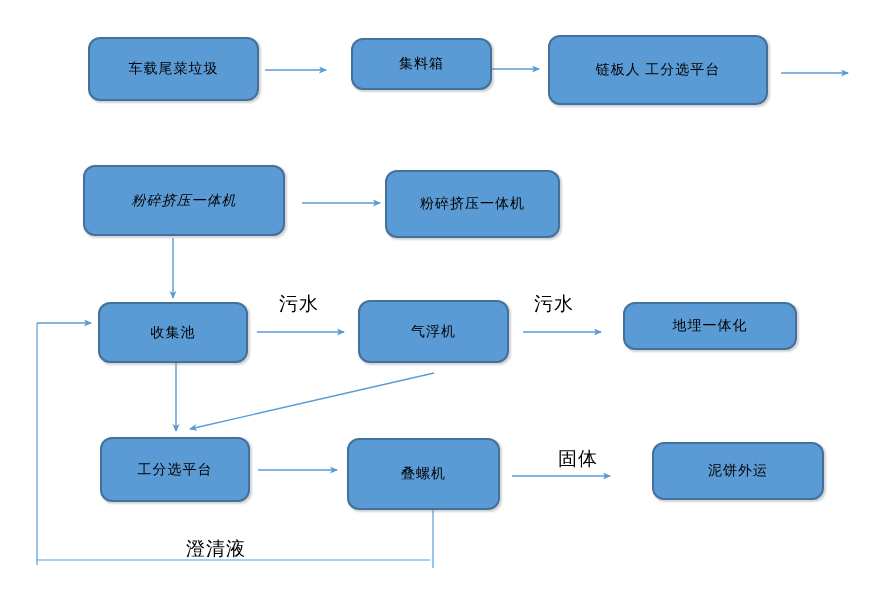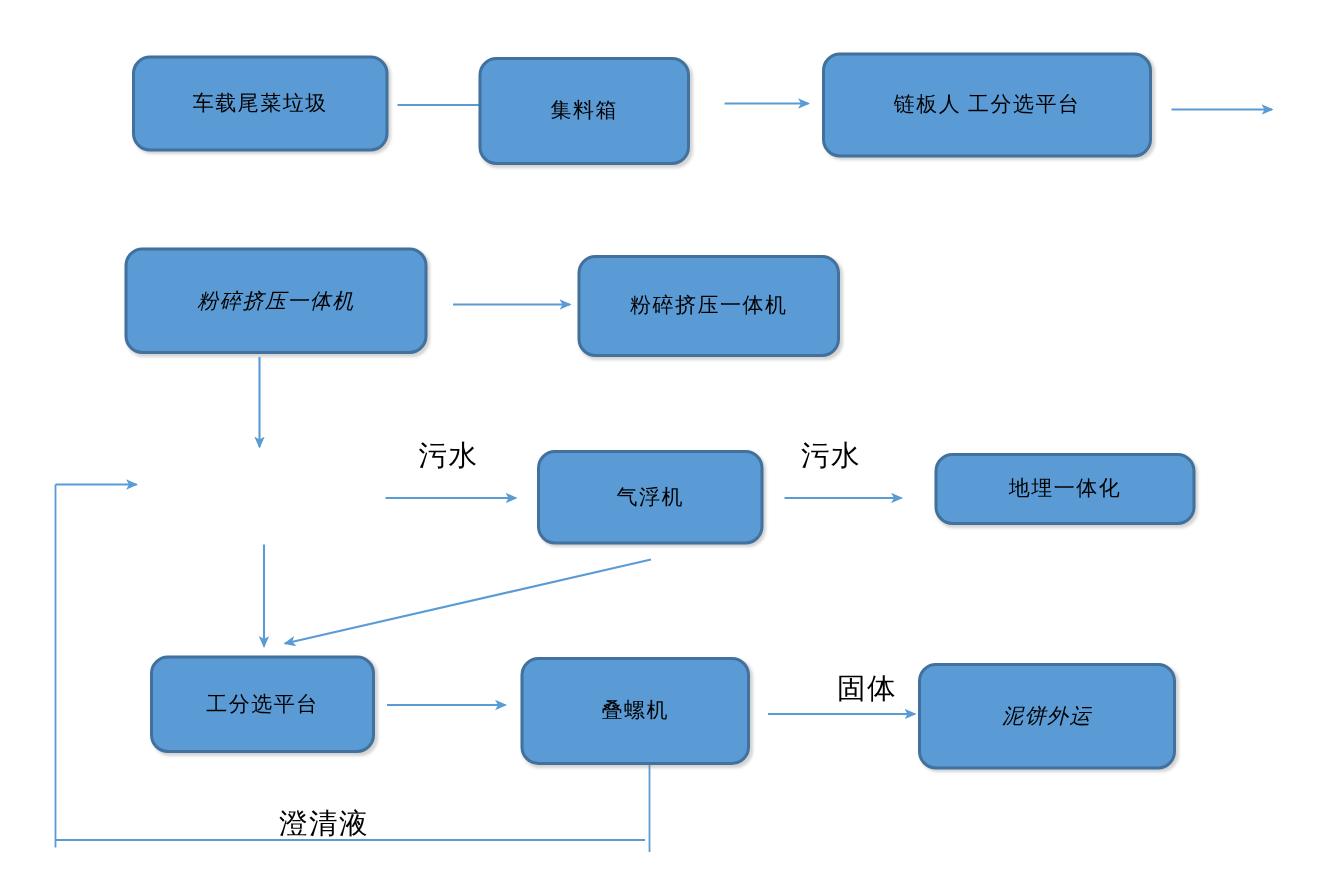--- a/index.html
+++ b/index.html
@@ -69,28 +69,29 @@
     <path d="M434,373 L190,429" marker-end="url(#ah)"></path>
     <path d="M258,470 L337,470" marker-end="url(#ah)"></path>
     <path d="M512,476 L610,476" marker-end="url(#ah)"></path>
     <path class="thin" d="M433,510 L433,568"></path>
     <path class="thin" d="M430,560 L37,560"></path>
     <path class="thin" d="M37,565 L37,323"></path>
     <path d="M37,323 L91,323" marker-end="url(#ah)"></path>
   </svg>
 
   <div class="node" style="left:88px;  top:37px;  width:171px; height:64px;">车载尾菜垃圾</div>
-  <div class="node" style="left:319px; top:38px;  width:141px; height:72px;">集料箱</div>
+  <div class="node" style="left:351px; top:38px;  width:141px; height:52px;">集料箱</div>
   <div class="node" style="left:548px; top:35px;  width:220px; height:70px;">链板人 工分选平台</div>
   <div class="node" style="left:83px;  top:165px; width:202px; height:71px;font-style:italic;">粉碎挤压一体机</div>
   <div class="node" style="left:385px; top:170px; width:175px; height:68px;">粉碎挤压一体机</div>
+  <div class="node" style="left:98px;  top:302px; width:150px; height:61px;">收集池</div>
   <div class="node" style="left:358px; top:300px; width:151px; height:63px;">气浮机</div>
   <div class="node" style="left:623px; top:302px; width:174px; height:48px;">地埋一体化</div>
   <div class="node" style="left:100px; top:437px; width:150px; height:65px;">工分选平台</div>
   <div class="node" style="left:347px; top:438px; width:153px; height:72px;">叠螺机</div>
-  <div class="node" style="left:612px; top:442px; width:172px; height:71px;font-style:italic;">泥饼外运</div>
+  <div class="node" style="left:652px; top:442px; width:172px; height:58px;">泥饼外运</div>
 
   <span class="edge-label" style="left:279px; top:291px;">污水</span>
   <span class="edge-label" style="left:534px; top:291px;">污水</span>
   <span class="edge-label" style="left:558px; top:446px;">固体</span>
   <span class="edge-label" style="left:186px; top:536px;">澄清液</span>
 
 </div>
 
 </body></html>

